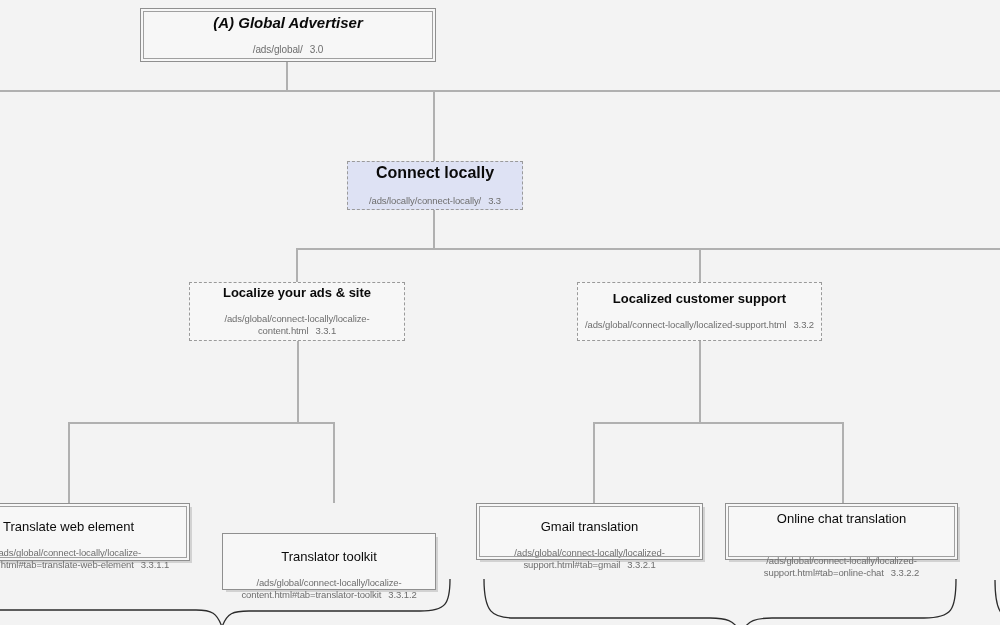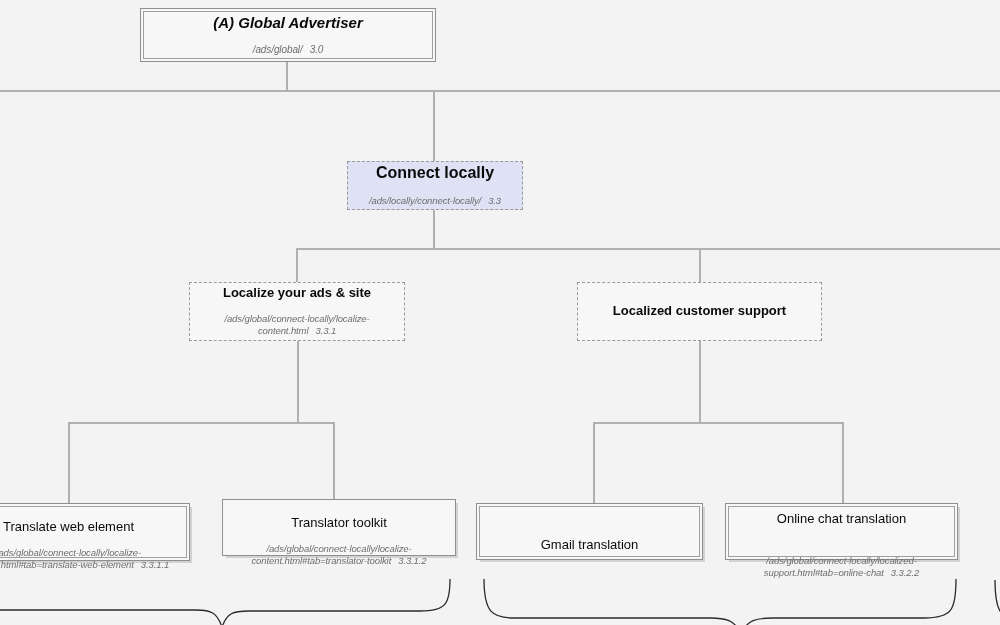--- a/index.html
+++ b/index.html
@@ -12,41 +12,41 @@
   
   .node{
     position:absolute;box-sizing:border-box;
     display:flex;flex-direction:column;align-items:center;justify-content:center;
     text-align:center;background:#f7f7f7;border:1px solid #8f8f8f;
     padding:2px 3px;
   }
   .node .title{color:#0a0a0a;line-height:1.15;}
   .node .subtitle{
     color:#6e6e6e;font-size:9.5px;line-height:1.3;margin-top:12px;
-    letter-spacing:-0.1px;max-width:100%;font-style:italic;
+    letter-spacing:-0.1px;max-width:100%;
   }
   .node .num{margin-left:7px;white-space:nowrap;}
   .double::before{
     content:"";position:absolute;inset:2px;border:1px solid #a0a0a0;
     pointer-events:none;
   }
   .dashed{border:1px dashed #9a9a9a;}
   .highlight{background:#dee2f4;}
   .shadowed{box-shadow:3px 3px 0 -1px #d2d2d2;}
   #node-root{left:140px;top:8px;width:296px;height:54px;}
   #node-root .title{font-size:15px;font-weight:bold;font-style:italic;}
   #node-root .subtitle{font-size:10px;}
   #node-connect{left:347px;top:161px;width:176px;height:49px;}
   #node-connect .title{font-size:16px;font-weight:bold;}
   #node-localize{left:189px;top:282px;width:216px;height:59px;}
   #node-support{left:577px;top:282px;width:245px;height:59px;}
   #node-localize .title,#node-support .title{font-size:13px;font-weight:bold;}
   .leaf .title{font-size:13px;font-weight:normal;margin-top:28px;}
   #node-translate-web{left:-53px;top:503px;width:243px;height:58px;}
-  #node-toolkit{left:222px;top:499px;width:234px;height:57px;}
+  #node-toolkit{left:222px;top:533px;width:214px;height:57px;}
   #node-gmail{left:476px;top:503px;width:227px;height:57px;}
   #node-online-chat{left:725px;top:503px;width:233px;height:57px;gap:16px;}
   
   .h-line,.v-line{position:absolute;background:#b0b0b0;}
   .h-line{height:2px;}
   .v-line{width:2px;}
   #ln-root-stem{left:286px;top:61px;height:30px;}
   #ln-main-h{left:0;top:90px;width:1000px;}
   #ln-connect-top{left:433px;top:92px;height:69px;}
   #ln-connect-bot{left:433px;top:210px;height:38px;}
@@ -96,34 +96,36 @@
     <div class="subtitle"><span class="url">/ads/locally/connect-locally/</span><span class="num">3.3</span></div>
   </div>
 
   <div class="node dashed" id="node-localize">
     <div class="title">Localize your ads &amp; site</div>
     <div class="subtitle"><span class="url">/ads/global/connect-locally/localize-content.html</span><span class="num">3.3.1</span></div>
   </div>
 
   <div class="node dashed" id="node-support">
     <div class="title">Localized customer support</div>
+    <div class="subtitle"><span class="url">/ads/global/connect-locally/localized-support.html</span><span class="num">3.3.2</span></div>
   </div>
 
   <div class="node double leaf shadowed" id="node-translate-web">
     <div class="title">Translate web element</div>
     <div class="subtitle"><span class="url">/ads/global/connect-locally/localize-content.html#tab=translate-web-element</span><span class="num">3.3.1.1</span></div>
   </div>
 
   <div class="node leaf shadowed" id="node-toolkit">
     <div class="title">Translator toolkit</div>
     <div class="subtitle"><span class="url">/ads/global/connect-locally/localize-content.html#tab=translator-toolkit</span><span class="num">3.3.1.2</span></div>
   </div>
 
   <div class="node double leaf shadowed" id="node-gmail">
     <div class="title">Gmail translation</div>
+    <div class="subtitle"><span class="url">/ads/global/connect-locally/localized-support.html#tab=gmail</span><span class="num">3.3.2.1</span></div>
   </div>
 
   <div class="node double leaf shadowed" id="node-online-chat">
     <div class="title">Online chat translation</div>
     <div class="subtitle"><span class="url">/ads/global/connect-locally/localized-support.html#tab=online-chat</span><span class="num">3.3.2.2</span></div>
   </div>
 
   <svg id="braces" width="1000" height="625" viewBox="0 0 1000 625">
     <path d="M -42 578 C -42 604 -34 610 -8 610 L 196 610 C 212 610 217 613 222 627 C 227 613 233 611 249 611 L 420 611 C 446 611 450 604 450 579"></path>
     <path d="M 484 579 C 484 612 492 618 514 618 L 710 618 C 726 618 734 620 741 633 C 748 620 756 618 772 618 L 924 618 C 952 618 956 610 956 579"></path>

